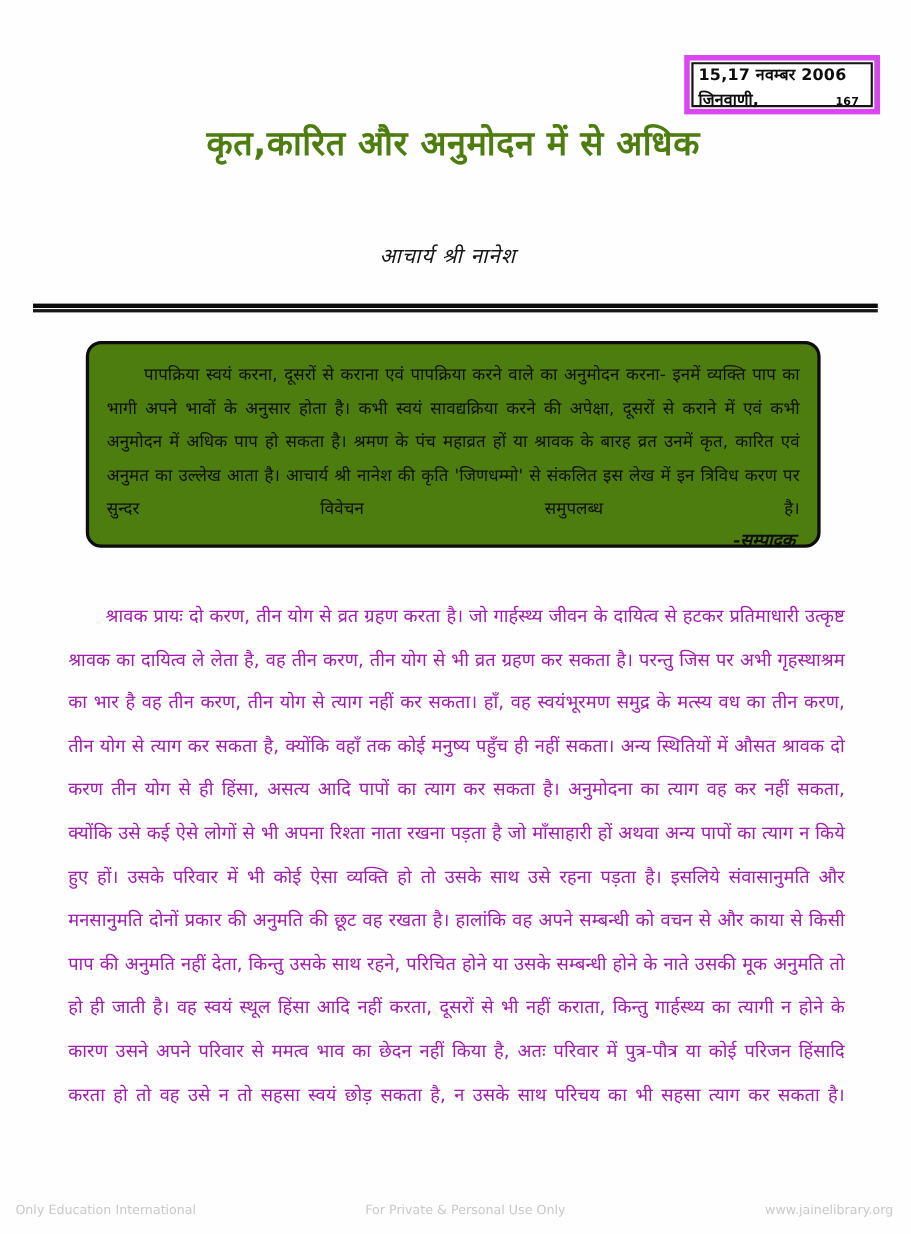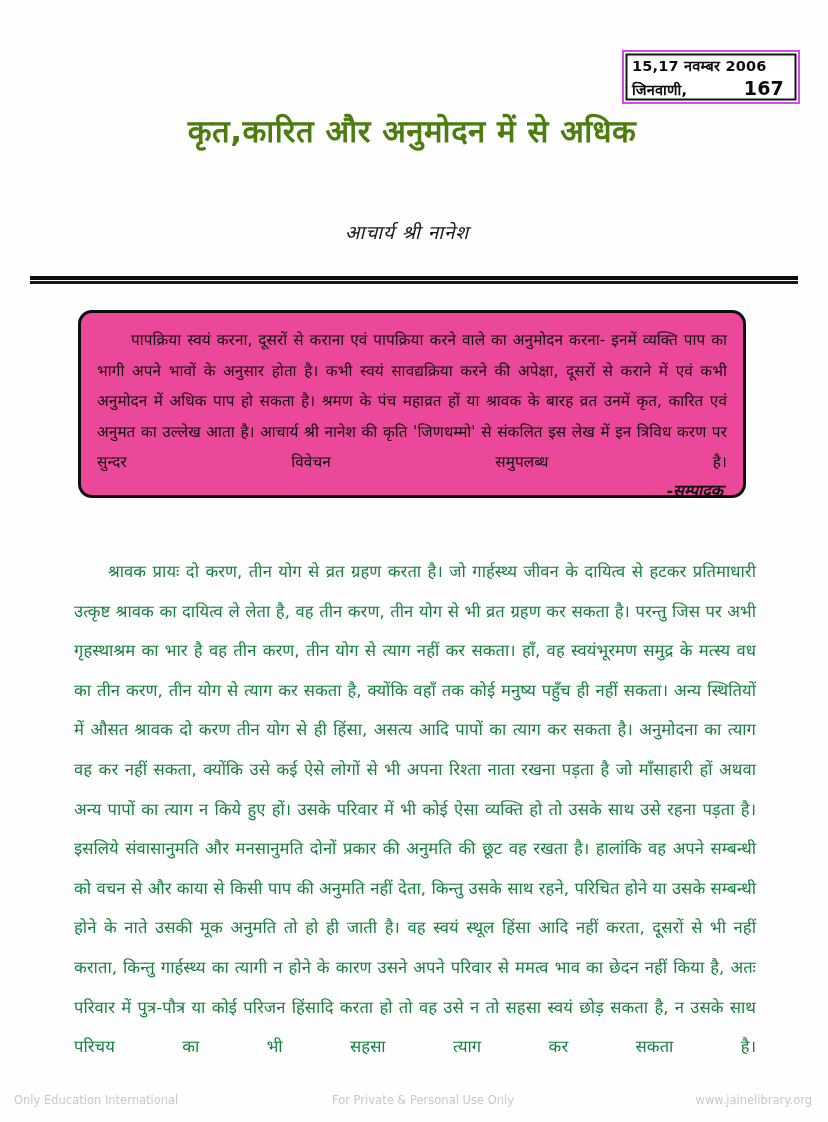--- a/index.html
+++ b/index.html
@@ -23,21 +23,21 @@
     background: #fefefe;
   }
 
   
   .issue-box {
     position: absolute;
     left: 622px;
     top: 50px;
     width: 178px;
     height: 54px;
-    border: 2px solid #d946ef;
+    border: 5px solid #d946ef;
     box-shadow: 0 0 0 1.5px #fff inset, 0 0 0 3.5px #141414 inset;
     background: #ffffff;
     box-sizing: border-box;
     padding: 3px 8px 0 8px;
   }
   .issue-line {
     font-family: "DejaVu Sans", "Liberation Sans", sans-serif;
     font-size: 14.5px;
     font-weight: 700;
     line-height: 22px;
@@ -46,21 +46,21 @@
     white-space: nowrap;
   }
   .issue-line.row2 {
     display: flex;
     justify-content: space-between;
     align-items: baseline;
   }
   .issue-page-no {
     font-family: "DejaVu Sans", "Liberation Sans", sans-serif;
     font-weight: 700;
-    font-size: 19px;
+    font-size: 10px;
     padding-right: 6px;
   }
 
   
   .title-block {
     position: absolute;
     left: 60px;
     top: 108px;
     width: 710px;
     text-align: center;
@@ -112,21 +112,21 @@
   
   .abstract-box {
     position: absolute;
     left: 78px;
     top: 310px;
     width: 668px;
     height: 188px;
     border: 3px solid #0d0d0d;
     border-radius: 14px;
     box-sizing: border-box;
-    background: #ec4899;
+    background: #4d7c0f;
     padding: 12px 16px 6px 16px;
   }
   .abstract-text {
     font-family: "DejaVu Sans", "Liberation Sans", sans-serif;
     font-size: 15.3px;
     line-height: 30.5px;
     text-align: justify;
     text-align-last: justify;
     color: #0f0f0f;
     text-indent: 34px;
@@ -149,23 +149,23 @@
     left: 58px;
     top: 536px;
     width: 714px;
   }
   .body-para {
     font-family: "DejaVu Sans", "Liberation Sans", sans-serif;
     font-size: 16.6px;
     line-height: 39.6px;
     text-align: justify;
     text-align-last: justify;
-    color: #15803d;
+    color: #a21caf;
     text-indent: 34px;
-    margin: 16px;
+    margin: 4px;
     letter-spacing: 0.05px;
   }
   .body-para.last {
     text-align-last: justify;
   }
 
   
   .footer {
     position: absolute;
     left: 0;

